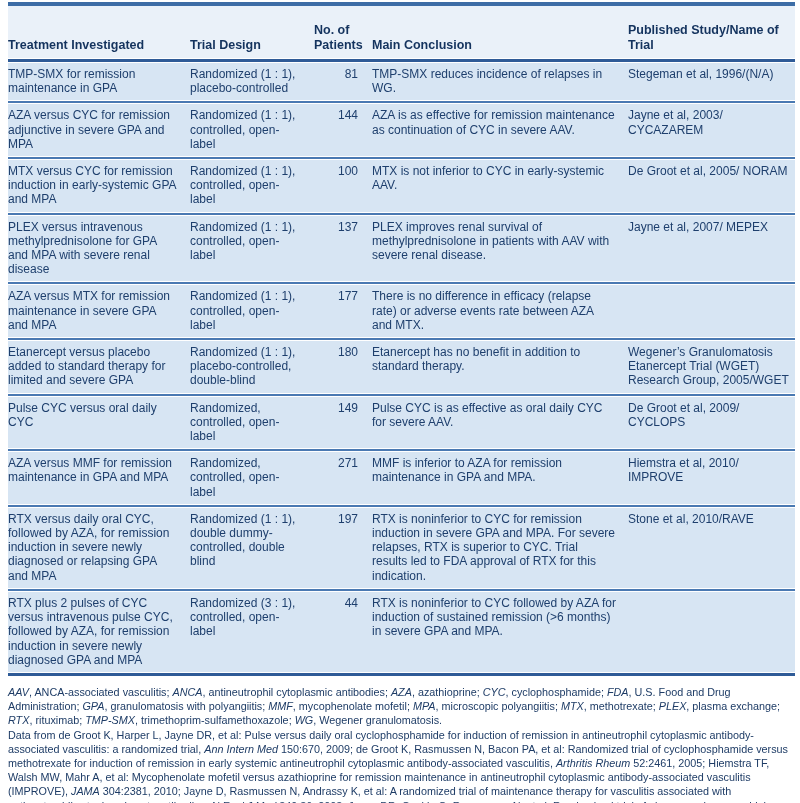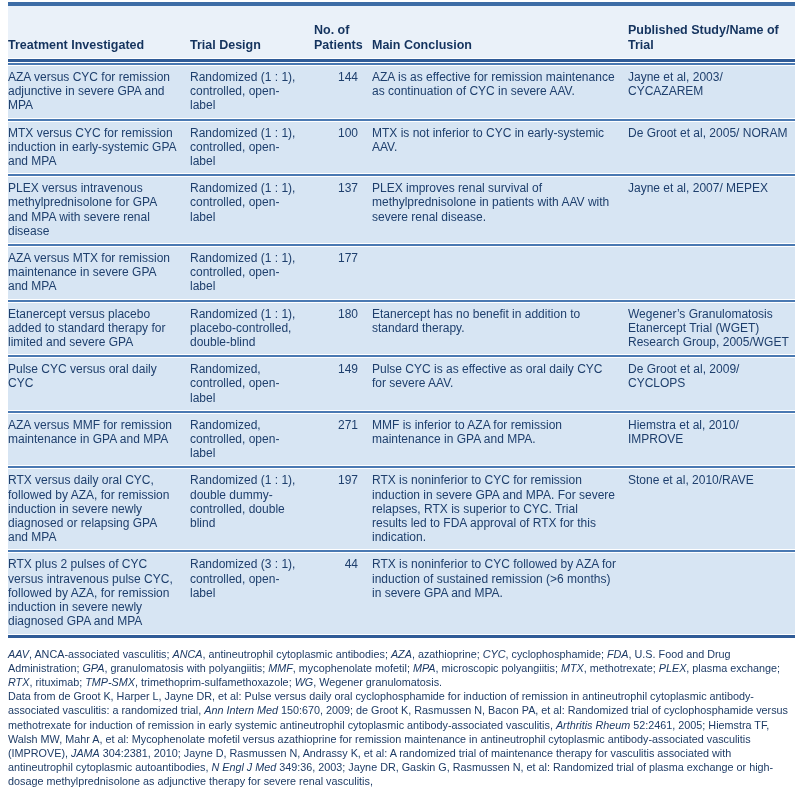--- a/index.html
+++ b/index.html
@@ -41,20 +41,27 @@
     <div class="cell c-treatment">Treatment Investigated</div>
     <div class="cell c-design">Trial Design</div>
     <div class="cell c-patients">No. of Patients</div>
     <div class="cell c-conclusion">Main Conclusion</div>
     <div class="cell c-study">Published Study/Name of Trial</div>
   </div>
 
   <div class="head-sep"></div>
 
   <div id="rows">
+  <div class="row grid5">
+    <div class="cell c-treatment">TMP-SMX for remission maintenance in GPA</div>
+    <div class="cell c-design">Randomized (1 : 1), placebo-controlled</div>
+    <div class="cell c-patients">81</div>
+    <div class="cell c-conclusion">TMP-SMX reduces incidence of relapses in WG.</div>
+    <div class="cell c-study">Stegeman et al, 1996/(N/A)</div>
+  </div>
 <div class="row-sep"></div>
   <div class="row grid5">
     <div class="cell c-treatment">AZA versus CYC for remission adjunctive in severe GPA and MPA</div>
     <div class="cell c-design">Randomized (1 : 1), controlled, open-label</div>
     <div class="cell c-patients">144</div>
     <div class="cell c-conclusion">AZA is as effective for remission maintenance as continuation of CYC in severe AAV.</div>
     <div class="cell c-study">Jayne et al, 2003/ CYCAZAREM</div>
   </div>
 <div class="row-sep"></div>
   <div class="row grid5">
@@ -70,20 +77,21 @@
     <div class="cell c-design">Randomized (1 : 1), controlled, open-label</div>
     <div class="cell c-patients">137</div>
     <div class="cell c-conclusion">PLEX improves renal survival of methylprednisolone in patients with AAV with severe renal disease.</div>
     <div class="cell c-study">Jayne et al, 2007/ MEPEX</div>
   </div>
 <div class="row-sep"></div>
   <div class="row grid5">
     <div class="cell c-treatment">AZA versus MTX for remission maintenance in severe GPA and MPA</div>
     <div class="cell c-design">Randomized (1 : 1), controlled, open-label</div>
     <div class="cell c-patients">177</div>
+    <div class="cell c-conclusion">There is no difference in efficacy (relapse rate) or adverse events rate between AZA and MTX.</div>
   </div>
 <div class="row-sep"></div>
   <div class="row grid5">
     <div class="cell c-treatment">Etanercept versus placebo added to standard therapy for limited and severe GPA</div>
     <div class="cell c-design">Randomized (1 : 1), placebo-controlled, double-blind</div>
     <div class="cell c-patients">180</div>
     <div class="cell c-conclusion">Etanercept has no benefit in addition to standard therapy.</div>
     <div class="cell c-study">Wegener’s Granulomatosis Etanercept Trial (WGET) Research Group, 2005/WGET</div>
   </div>
 <div class="row-sep"></div>

